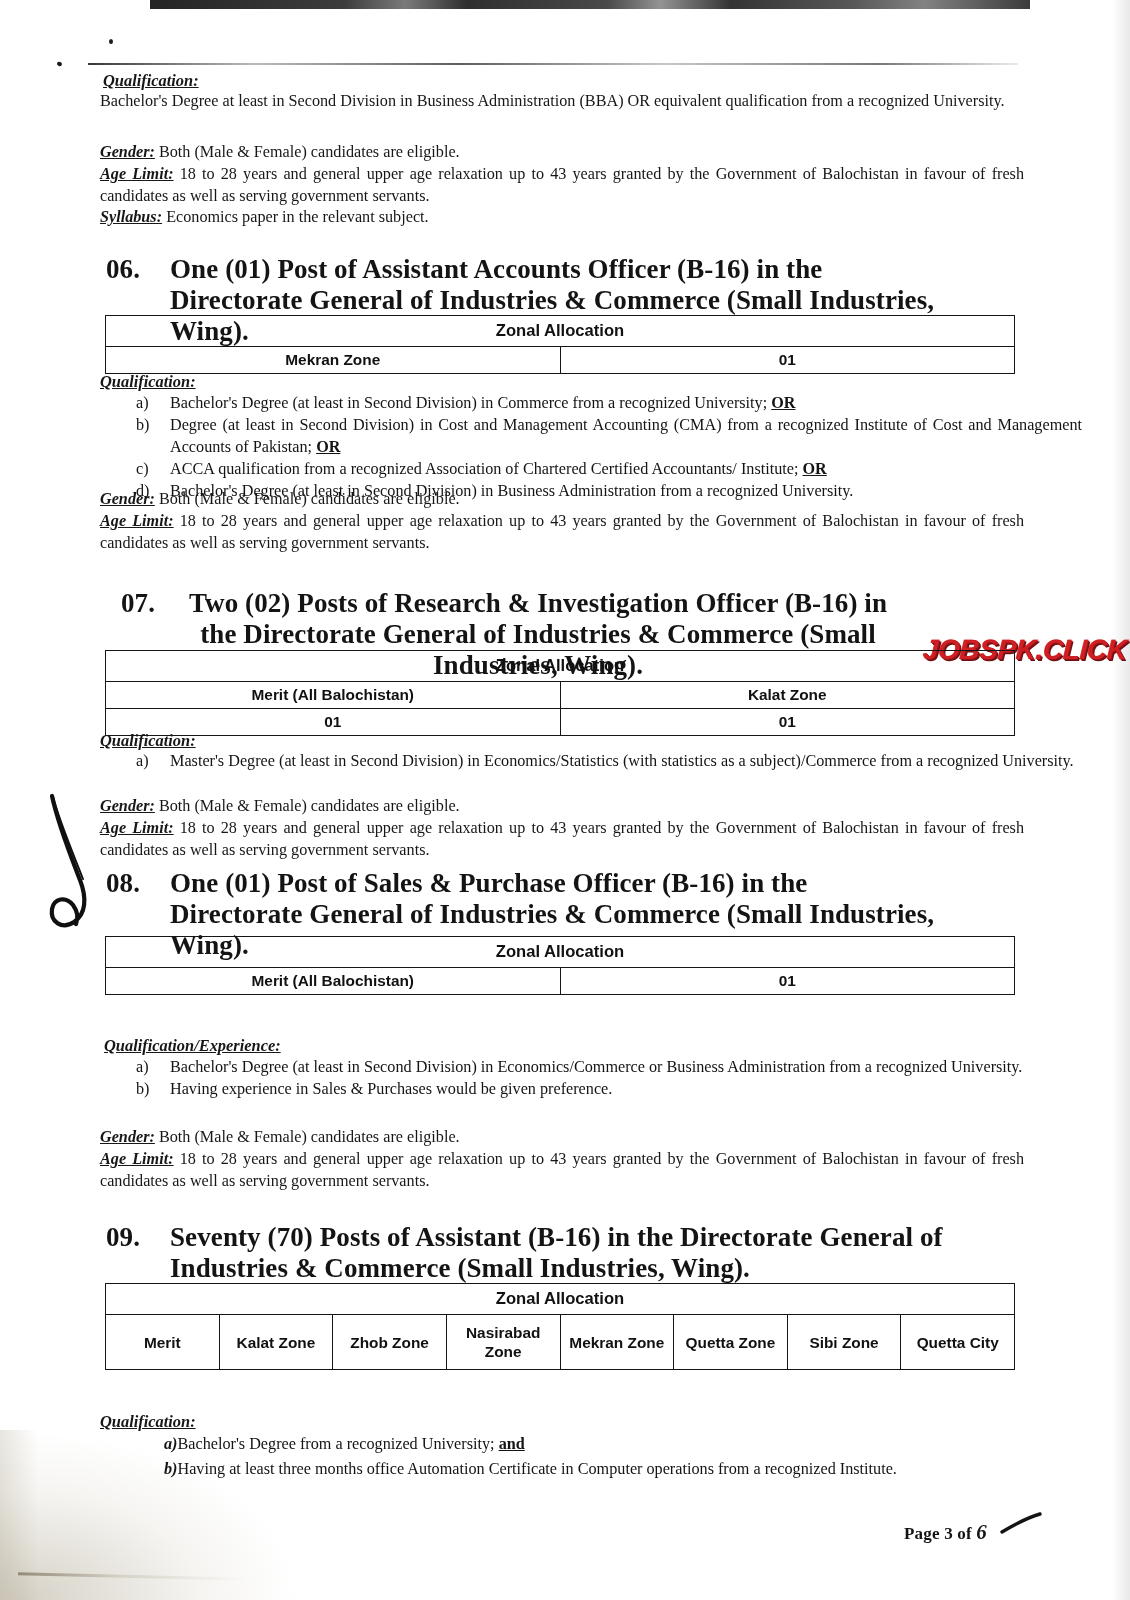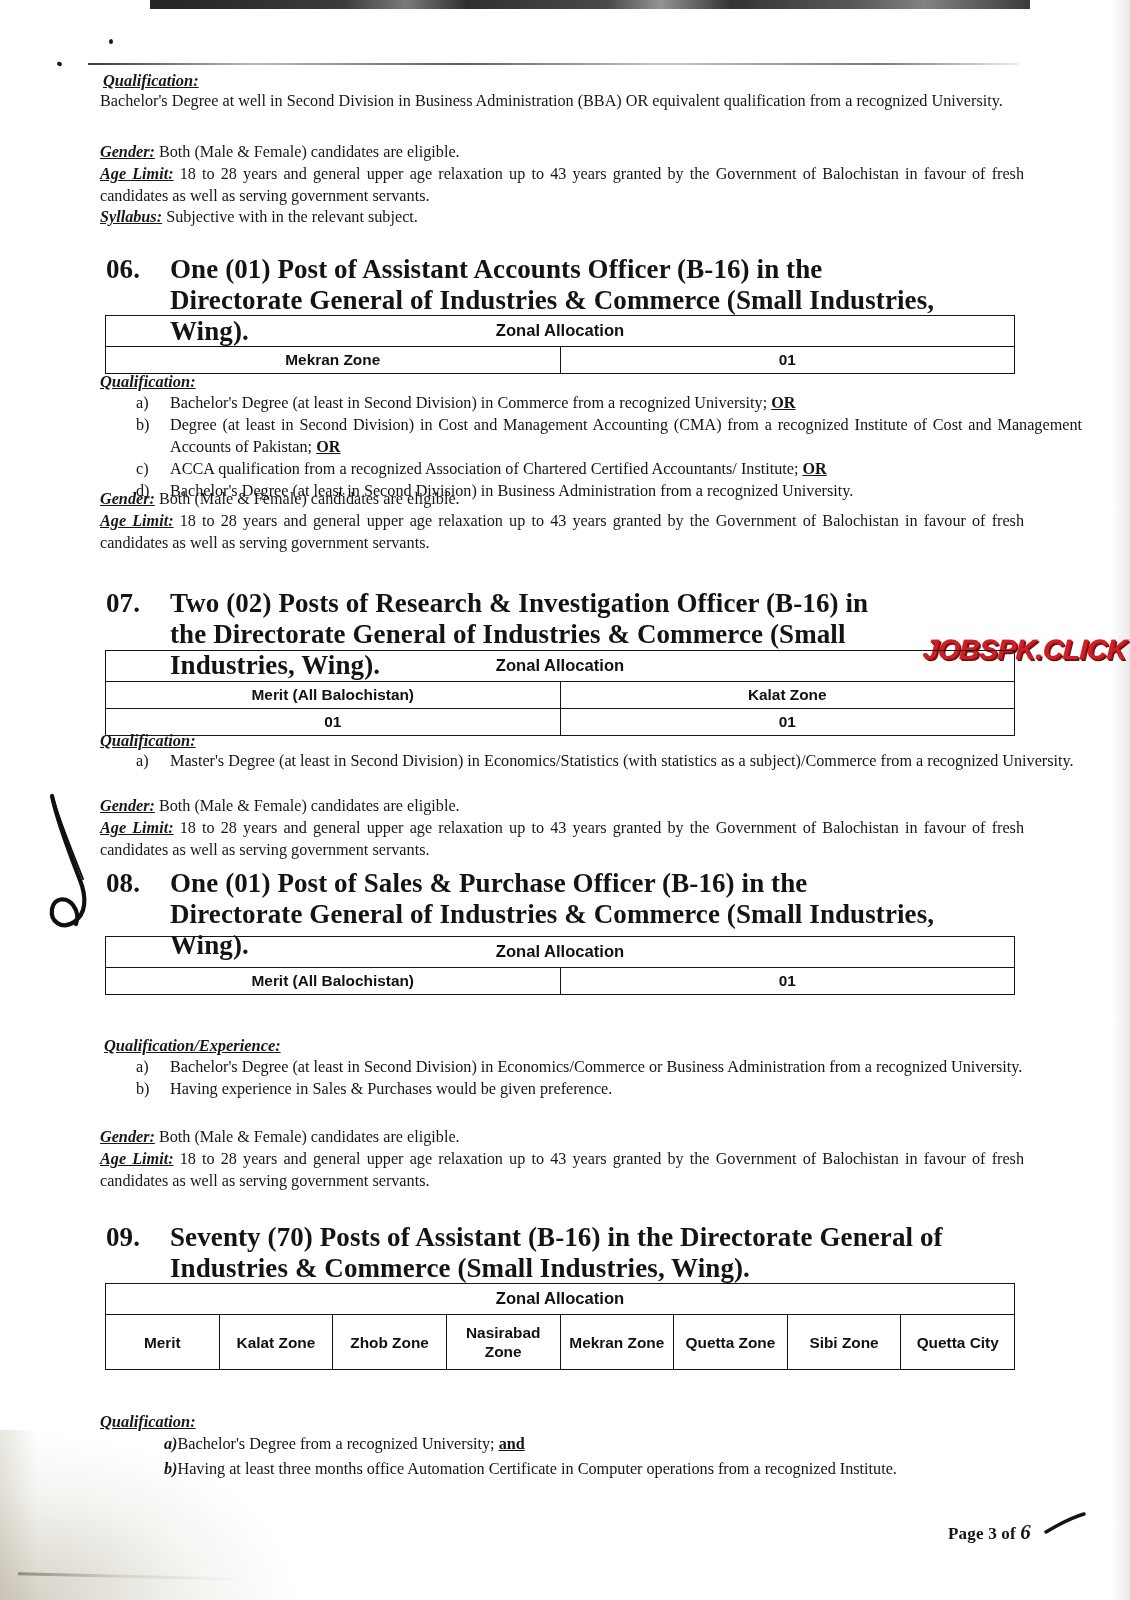--- a/index.html
+++ b/index.html
@@ -178,33 +178,33 @@
   <div class="scan-top-rule"></div>
   <div class="speck a"></div>
   <div class="speck b"></div>
   <div class="scan-right-edge"></div>
 
   <div class="content">
 
     <div class="para" style="left:103px; top:70px; width:920px;">
       <span class="lbl-h">Qualification:</span>
     </div>
-    <div class="para" style="left:100px; top:90px; width:924px;">Bachelor's Degree at well in Second Division in Business Administration (BBA) OR equivalent qualification from a recognized University.</div>
+    <div class="para" style="left:100px; top:90px; width:924px;">Bachelor's Degree at least in Second Division in Business Administration (BBA) OR equivalent qualification from a recognized University.</div>
 
     <div class="para" style="left:100px; top:141px; width:924px;">
       <span class="lbl">Gender:</span>
       <span>Both (Male &amp; Female) candidates are eligible.</span>
     </div>
     <div class="para" style="left:100px; top:163px; width:924px;">
       <span class="lbl">Age Limit:</span>
       <span>18 to 28 years and general upper age relaxation up to 43 years granted by the Government of Balochistan in favour of fresh candidates as well as serving government servants.</span>
     </div>
     <div class="para" style="left:100px; top:206px; width:924px;">
       <span class="lbl">Syllabus:</span>
-      <span>Subjective with in the relevant subject.</span>
+      <span>Economics paper in the relevant subject.</span>
     </div>
 
     <div class="heading" style="left:106px; top:254px; width:830px;">
       <span class="num">06.</span>
       <span class="txt">One (01) Post of Assistant Accounts Officer (B-16) in the Directorate General of Industries &amp; Commerce (Small Industries, Wing).</span>
     </div>
 
     <table class="zt" style="left:105px; top:315px; width:910px;">
       <tbody>
           <tr>
@@ -238,21 +238,21 @@
 
     <div class="para" style="left:100px; top:488px; width:924px;">
       <span class="lbl">Gender:</span>
       <span>Both (Male &amp; Female) candidates are eligible.</span>
     </div>
     <div class="para" style="left:100px; top:510px; width:924px;">
       <span class="lbl">Age Limit:</span>
       <span>18 to 28 years and general upper age relaxation up to 43 years granted by the Government of Balochistan in favour of fresh candidates as well as serving government servants.</span>
     </div>
 
-    <div class="heading" style="left:106px; top:588px; width:800px;">
+    <div class="heading" style="left:106px; top:588px; width:800px;text-align:center;">
       <span class="num">07.</span>
       <span class="txt">Two (02) Posts of Research &amp; Investigation Officer (B-16) in the Directorate General of Industries &amp; Commerce (Small Industries, Wing).</span>
     </div>
 
     <div class="watermark" style="left:923px; top:634px;">JOBSPK.CLICK</div>
 
     <table class="zt" style="left:105px; top:650px; width:910px;">
       <tbody>
           <tr>
         <td class="hdr" colspan="2">Zonal Allocation</td>
@@ -360,21 +360,21 @@
 
     <ol class="plainalpha" style="left:112px; top:1432px; width:912px;">
       <li>
         <span class="mk">a)</span><span>Bachelor's Degree from a recognized University; </span><span class="b u">and</span>
       </li>
       <li>
         <span class="mk">b)</span><span>Having at least three months office Automation Certificate in Computer operations from a recognized Institute.</span>
       </li>
     </ol>
 
-    <div class="footer" style="left:948px; top:1520px;">
+    <div class="footer" style="left:904px; top:1520px;">
       <span>Page 3 of</span>
       <span class="pg-mark">6</span>
       <svg style="position:absolute; left:96px; top:-8px;" width="42" height="24" viewBox="0 0 42 24">
         <path d="M2 20 C12 14, 26 6, 40 2" fill="none" stroke="#141414" stroke-width="3.4" stroke-linecap="round"></path>
       </svg>
     </div>
 
   </div>
 
   <div class="scan-bl-shadow"></div>

